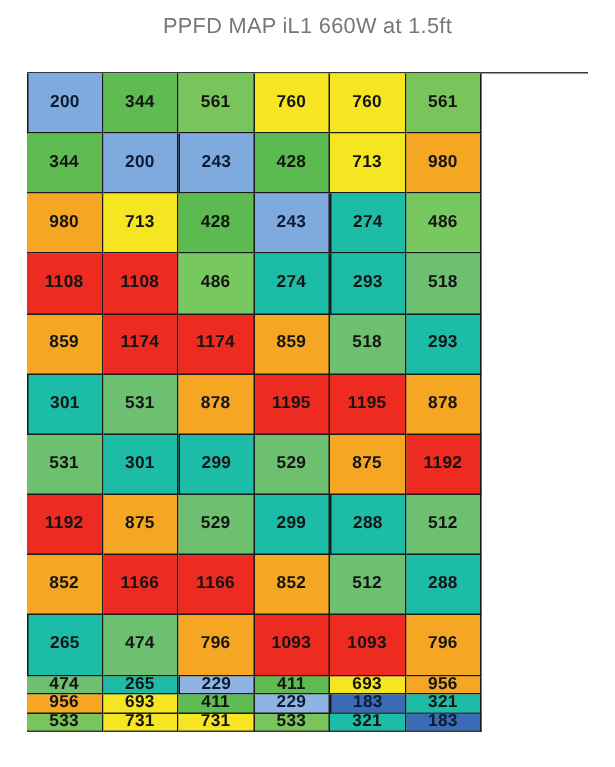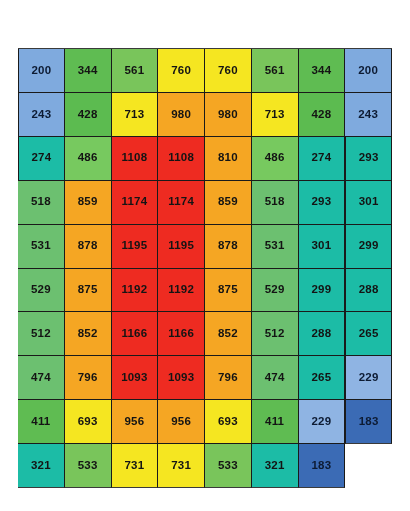--- a/index.html
+++ b/index.html
@@ -36,23 +36,23 @@
     position: absolute;
     left: 18px;
     top: 48px;
     width: 374px;
     height: 439px;
     border-top: 1px solid #3a3a3a;
     box-sizing: border-box;
   }
   #heatmap-grid {
     display: grid;
-    grid-template-columns: repeat(8, 1fr);
+    grid-template-columns: repeat(6, 1fr);
     grid-template-rows: repeat(10, 1fr);
-    width: 374px;
+    width: 303px;
     height: 439px;
   }
   .heat-cell {
     position: relative;
     display: flex;
     align-items: center;
     justify-content: center;
     border-right: 1px solid #1a1a1a;
     border-bottom: 1px solid #1a1a1a;
     box-sizing: border-box;
@@ -70,20 +70,21 @@
   }
   .heat-cell.dark-bg {
     color: #0d1b33;
   }
 </style>
 </head>
 <body>
 
 <div id="page">
 
+  <div id="chart-title">PPFD MAP iL1 660W at 1.5ft</div>
 
   <div id="heatmap-wrap">
     <div id="heatmap-grid">
         <div class="heat-cell col-first dark-bg" style="background-color: rgb(127, 170, 222);">200</div>
         <div class="heat-cell" style="background-color: rgb(95, 188, 82);">344</div>
         <div class="heat-cell" style="background-color: rgb(121, 197, 91);">561</div>
         <div class="heat-cell" style="background-color: rgb(245, 230, 33);">760</div>
         <div class="heat-cell" style="background-color: rgb(245, 230, 33);">760</div>
         <div class="heat-cell" style="background-color: rgb(121, 197, 91);">561</div>
         <div class="heat-cell" style="background-color: rgb(95, 188, 82);">344</div>
@@ -93,21 +94,20 @@
         <div class="heat-cell" style="background-color: rgb(245, 230, 33);">713</div>
         <div class="heat-cell" style="background-color: rgb(245, 166, 35);">980</div>
         <div class="heat-cell" style="background-color: rgb(245, 166, 35);">980</div>
         <div class="heat-cell" style="background-color: rgb(245, 230, 33);">713</div>
         <div class="heat-cell" style="background-color: rgb(92, 187, 80);">428</div>
         <div class="heat-cell dark-bg" style="background-color: rgb(127, 170, 222);">243</div>
         <div class="heat-cell col-first" style="background-color: rgb(28, 188, 166);">274</div>
         <div class="heat-cell" style="background-color: rgb(119, 201, 95);">486</div>
         <div class="heat-cell" style="background-color: rgb(238, 43, 33);">1108</div>
         <div class="heat-cell" style="background-color: rgb(238, 43, 33);">1108</div>
-        <div class="heat-cell" style="background-color: rgb(245, 166, 35);">810</div>
         <div class="heat-cell" style="background-color: rgb(119, 201, 95);">486</div>
         <div class="heat-cell" style="background-color: rgb(28, 188, 166);">274</div>
         <div class="heat-cell col-first" style="background-color: rgb(28, 188, 166);">293</div>
         <div class="heat-cell" style="background-color: rgb(108, 192, 112);">518</div>
         <div class="heat-cell" style="background-color: rgb(245, 166, 35);">859</div>
         <div class="heat-cell" style="background-color: rgb(238, 43, 33);">1174</div>
         <div class="heat-cell" style="background-color: rgb(238, 43, 33);">1174</div>
         <div class="heat-cell" style="background-color: rgb(245, 166, 35);">859</div>
         <div class="heat-cell" style="background-color: rgb(108, 192, 112);">518</div>
         <div class="heat-cell" style="background-color: rgb(28, 188, 166);">293</div>

